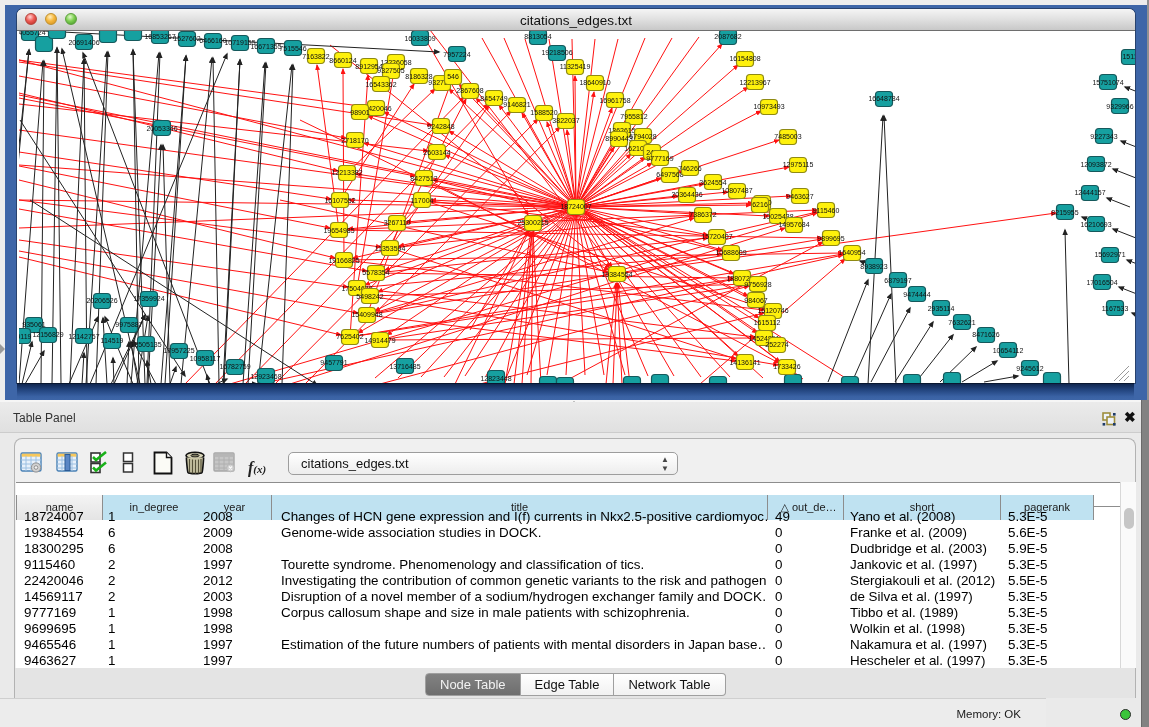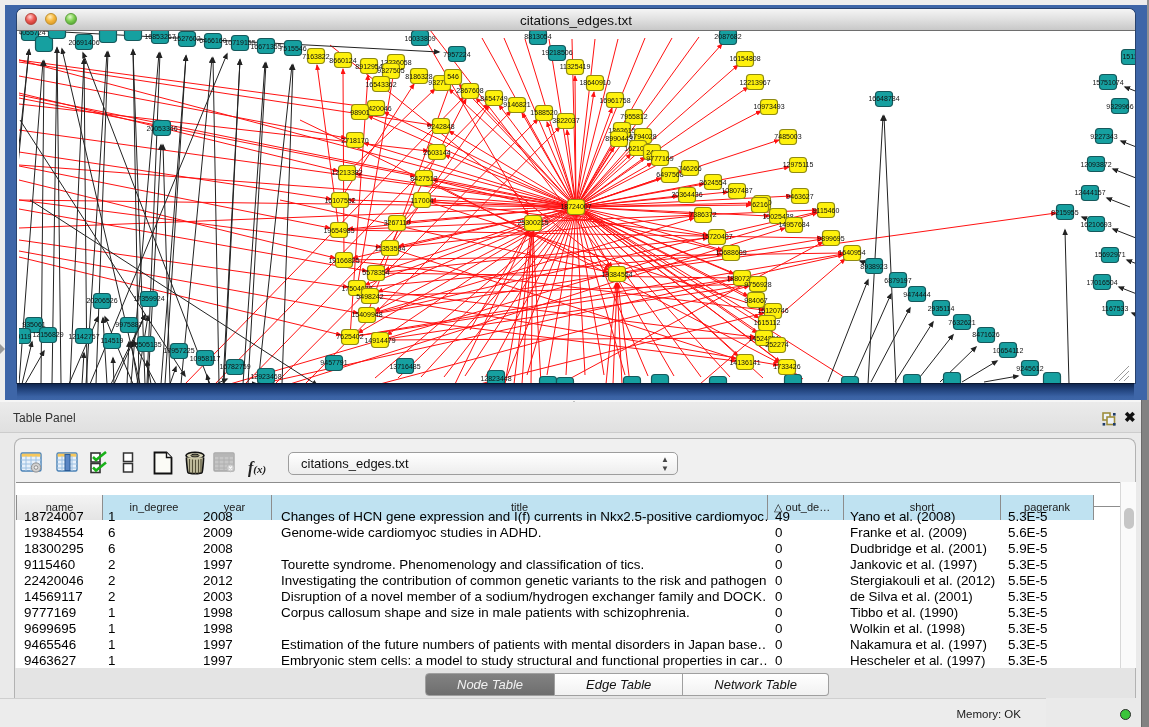--- a/index.html
+++ b/index.html
@@ -56,40 +56,40 @@
 
 #tbl { position:absolute; left:16px; top:82px; width:1104px; height:186px; background:#fff; }
 #thead { position:absolute; left:0; top:0; width:1104px; height:25px;
   border-top:1px solid #8d8d8d; border-bottom:1px solid #8d8d8d; }
 .th { position:absolute; top:12px; height:25px; background:#bfe2f1; border-right:1px solid #8d8d8d;
   font-size:11px; color:#1a1a1a; text-align:center; line-height:24px; }
 #th-name { left:0; width:87px; background:linear-gradient(#f4f4f4,#e4e4e4); border-left:1px solid #8d8d8d; }
 #th-indeg { left:87px; width:103px; }
 #th-year { left:182px; width:74px;text-align:center; }
 #th-title { left:256px; width:496px; }
-#th-outdeg { left:752px; width:76px; text-align:left; }
+#th-outdeg { left:752px; width:76px; text-align:center; }
 #th-short { left:828px; width:157px; }
 #th-pager { left:985px; width:93px; }
 #rows { position:absolute; left:0; top:26px; width:1104px; }
 .row { position:relative; height:16px; font-size:13.4px; color:#000; white-space:nowrap; }
 .row span { position:absolute; top:1px; white-space:nowrap; }
 .c0 { left:8px; } .c1 { left:92px; } .c2 { left:187px; } .c3 { left:265px; width:486px; overflow:hidden; }
 .c4 { left:759px; } .c5 { left:834px; } .c6 { left:992px; }
 
 
 #sbar { position:absolute; left:1120px; top:82px; width:16px; height:186px;
   background:#fafafa; border-left:1px solid #d8d8d8; }
 #sthumb { position:absolute; left:3px; top:26px; width:10px; height:21px;
   background:#c6c6c6; border-radius:5px; }
 
 
 #tabs { position:absolute; left:425px; top:273px; height:23px; font-size:13px; }
-.tab { float:left; height:23px; line-height:22px; padding:0 31px;
+.tab { float:left; height:23px; line-height:22px; padding:0 14px;
   background:linear-gradient(#ffffff,#f1f1f1); border:1px solid #9f9f9f; border-left:none;
-  color:#111;font-style:italic; }
+  color:#111; }
 .tab.first { border-left:1px solid #9f9f9f; border-radius:4px 0 0 4px; }
 .tab.last { border-radius:0 4px 4px 0; }
 .tab.sel { background:linear-gradient(#828282,#6e6e6e); color:#f2f2f2; }
 
 
 #status { position:absolute; left:0; top:298px; width:1046px; height:29px;
   background:#ececec; border-top:1px solid #cfcfcf; }
 #mem { position:absolute; right:25px; top:9px; font-size:11.5px; color:#1a1a1a; }
 #memdot { position:absolute; left:1120px; top:10px; width:11px; height:11px; border-radius:50%;
   background:#3bc43b; border:1.5px solid #2b2b2b; }
@@ -722,31 +722,31 @@
             <span class="c2">2008</span>
             <span class="c3">Changes of HCN gene expression and I(f) currents in Nkx2.5-positive cardiomyoc…</span>
             <span class="c4">49</span>
             <span class="c5">Yano et al. (2008)</span>
             <span class="c6">5.3E-5</span>
           </div>
         <div class="row">
             <span class="c0">19384554</span>
             <span class="c1">6</span>
             <span class="c2">2009</span>
-            <span class="c3">Genome-wide cardiomyoc studies in ADHD.</span>
+            <span class="c3">Genome-wide association studies in DOCK.</span>
             <span class="c4">0</span>
             <span class="c5">Franke et al. (2009)</span>
             <span class="c6">5.6E-5</span>
           </div>
         <div class="row">
             <span class="c0">18300295</span>
             <span class="c1">6</span>
             <span class="c2">2008</span>
             <span class="c4">0</span>
-            <span class="c5">Dudbridge et al. (2001)</span>
+            <span class="c5">Dudbridge et al. (2003)</span>
             <span class="c6">5.9E-5</span>
           </div>
         <div class="row">
             <span class="c0">9115460</span>
             <span class="c1">2</span>
             <span class="c2">1997</span>
             <span class="c3">Tourette syndrome. Phenomenology and classification of tics.</span>
             <span class="c4">0</span>
             <span class="c5">Jankovic et al. (1997)</span>
             <span class="c6">5.3E-5</span>
@@ -759,30 +759,30 @@
             <span class="c4">0</span>
             <span class="c5">Stergiakouli et al. (2012)</span>
             <span class="c6">5.5E-5</span>
           </div>
         <div class="row">
             <span class="c0">14569117</span>
             <span class="c1">2</span>
             <span class="c2">2003</span>
             <span class="c3">Disruption of a novel member of a sodium/hydrogen exchanger family and DOCK…</span>
             <span class="c4">0</span>
-            <span class="c5">de Silva et al. (2001)</span>
+            <span class="c5">de Silva et al. (1997)</span>
             <span class="c6">5.3E-5</span>
           </div>
         <div class="row">
             <span class="c0">9777169</span>
             <span class="c1">1</span>
             <span class="c2">1998</span>
             <span class="c3">Corpus callosum shape and size in male patients with schizophrenia.</span>
             <span class="c4">0</span>
-            <span class="c5">Tibbo et al. (1990)</span>
+            <span class="c5">Tibbo et al. (1989)</span>
             <span class="c6">5.3E-5</span>
           </div>
         <div class="row">
             <span class="c0">9699695</span>
             <span class="c1">1</span>
             <span class="c2">1998</span>
             <span class="c4">0</span>
             <span class="c5">Wolkin et al. (1998)</span>
             <span class="c6">5.3E-5</span>
           </div>
@@ -792,21 +792,20 @@
             <span class="c2">1997</span>
             <span class="c3">Estimation of the future numbers of patients with mental disorders in Japan base…</span>
             <span class="c4">0</span>
             <span class="c5">Nakamura et al. (1997)</span>
             <span class="c6">5.3E-5</span>
           </div>
         <div class="row">
             <span class="c0">9463627</span>
             <span class="c1">1</span>
             <span class="c2">1997</span>
-            <span class="c3">Embryonic stem cells: a model to study structural and functional properties in car…</span>
             <span class="c4">0</span>
             <span class="c5">Hescheler et al. (1997)</span>
             <span class="c6">5.3E-5</span>
           </div>
       </div>
     </div>
     <div id="sbar">
         <div id="sthumb"></div>
       </div>
     <div id="tabs">

